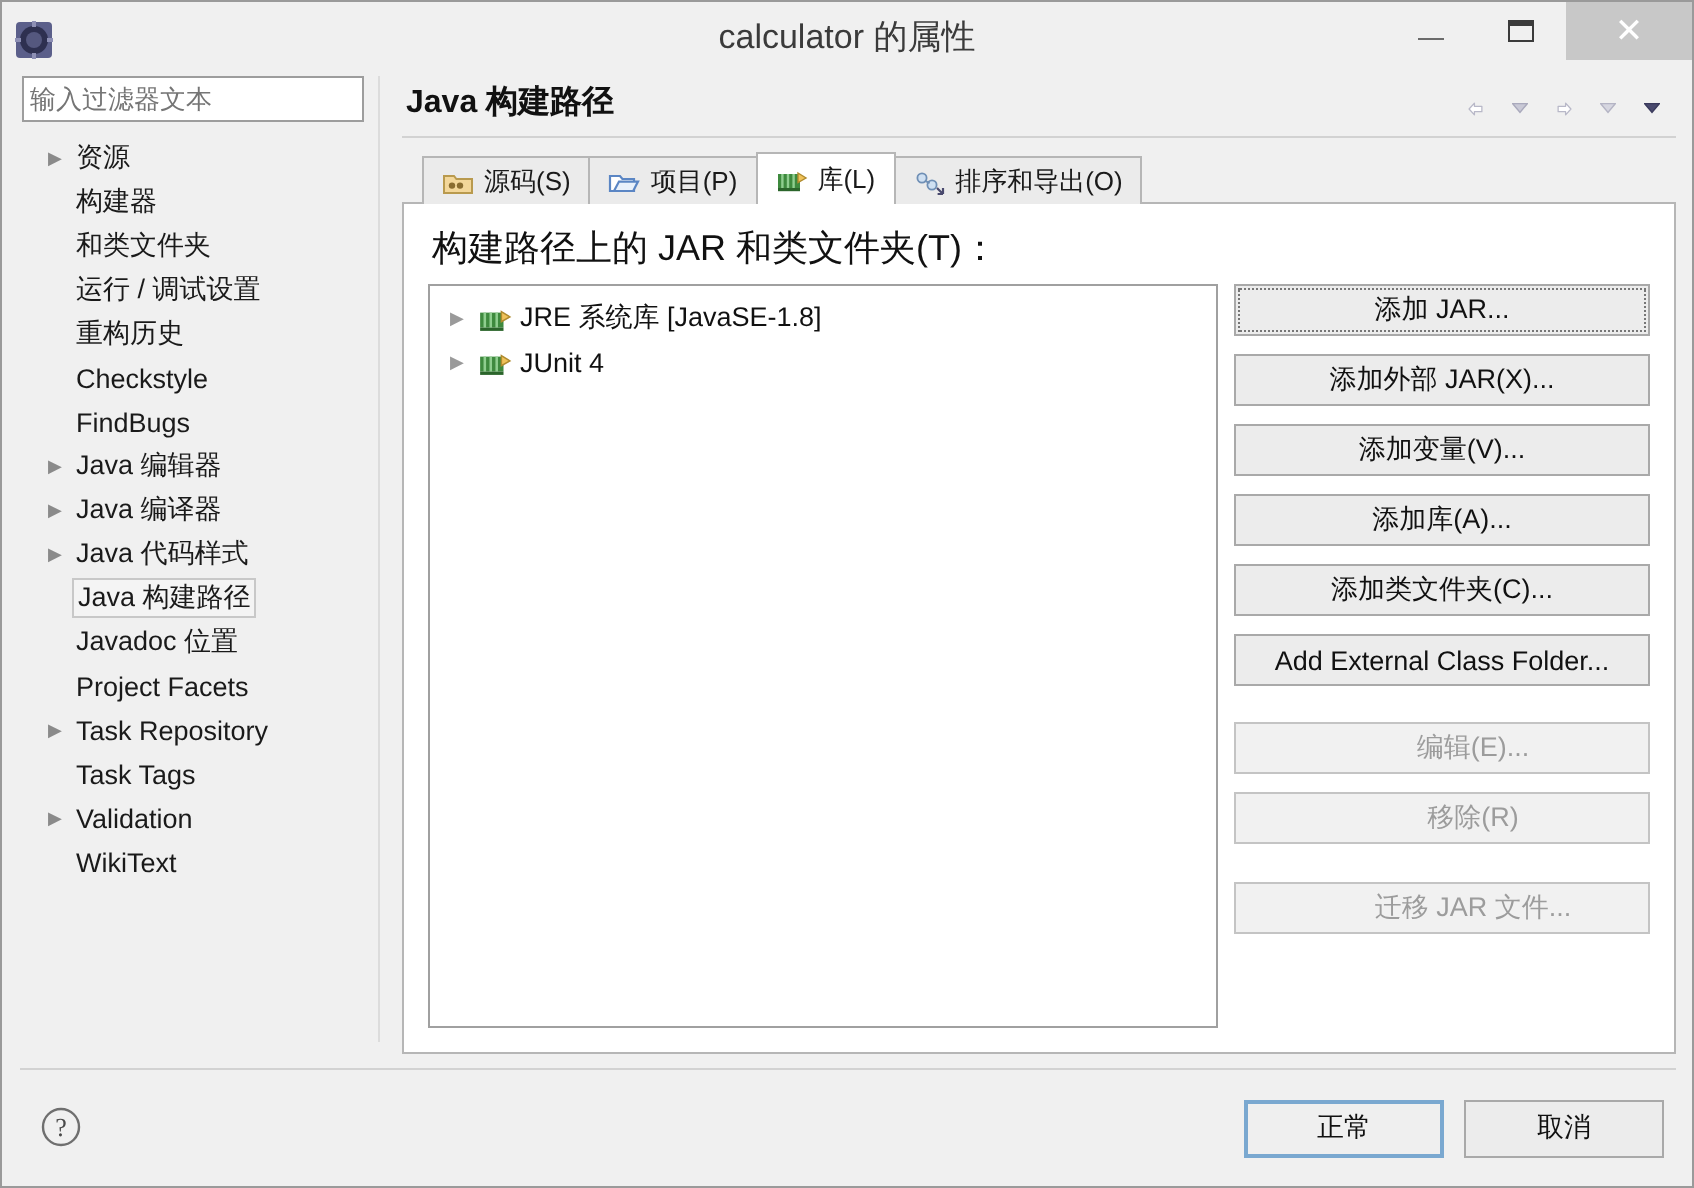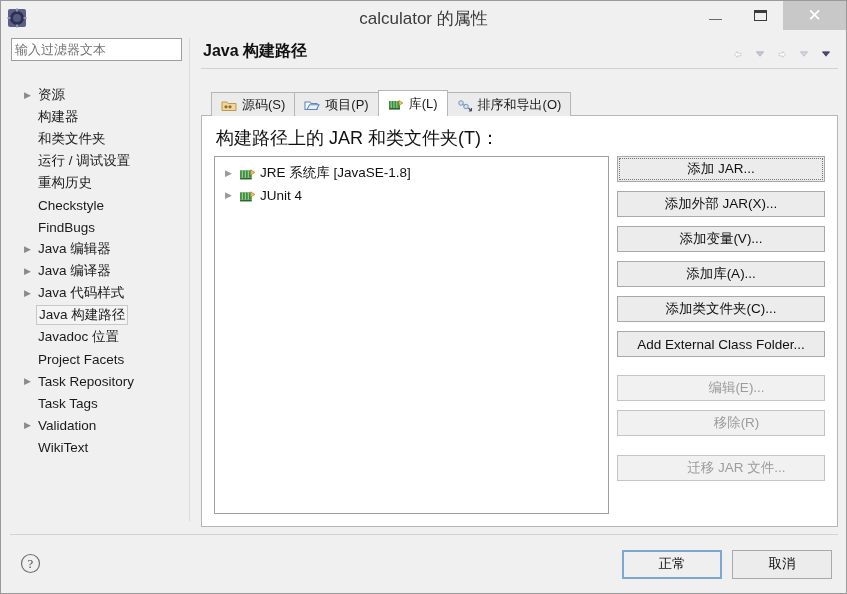--- a/index.html
+++ b/index.html
@@ -24,21 +24,21 @@
     flex-direction: column;
   }
 
   
   #titlebar {
     position: relative;
     height: 31px;
     min-height: 31px;
     background: #f0f0f0;
     display: flex;
-    align-items: center;
+    align-items: flex-end;
   }
   #win-icon {
     width: 22px; height: 22px;
     margin: 4px 0 0 6px;
     position: relative;
     flex: none;
   }
   .eclipse-glyph {
     width: 20px; height: 20px;
     display: block;
@@ -100,21 +100,20 @@
   }
 
   
   #left-pane {
     width: 188px;
     min-width: 188px;
     padding: 6px 0 0 10px;
     display: flex;
     flex-direction: column;
     background: #f0f0f0;
-    gap: 16px;
   }
   #filter-input {
     width: 171px;
     height: 23px;
     border: 1px solid #9d9d9d;
     background: #ffffff;
     font-size: 13px;
     font-family: "Liberation Sans", "DejaVu Sans", sans-serif;
     color: #6a6a6a;
     padding: 0 3px;
@@ -206,21 +205,21 @@
     border-top: 1px solid #d2d2d2;
     margin: 0 0 0 0;
   }
 
   
   #tabs {
     display: flex;
     align-items: flex-end;
     height: 26px;
     padding-left: 10px;
-    margin-top: 21px;
+    margin-top: 7px;
     position: relative;
     z-index: 2;
   }
   .tab {
     height: 24px;
     display: flex;
     align-items: center;
     gap: 5px;
     padding: 0 9px;
     font-size: 13px;

